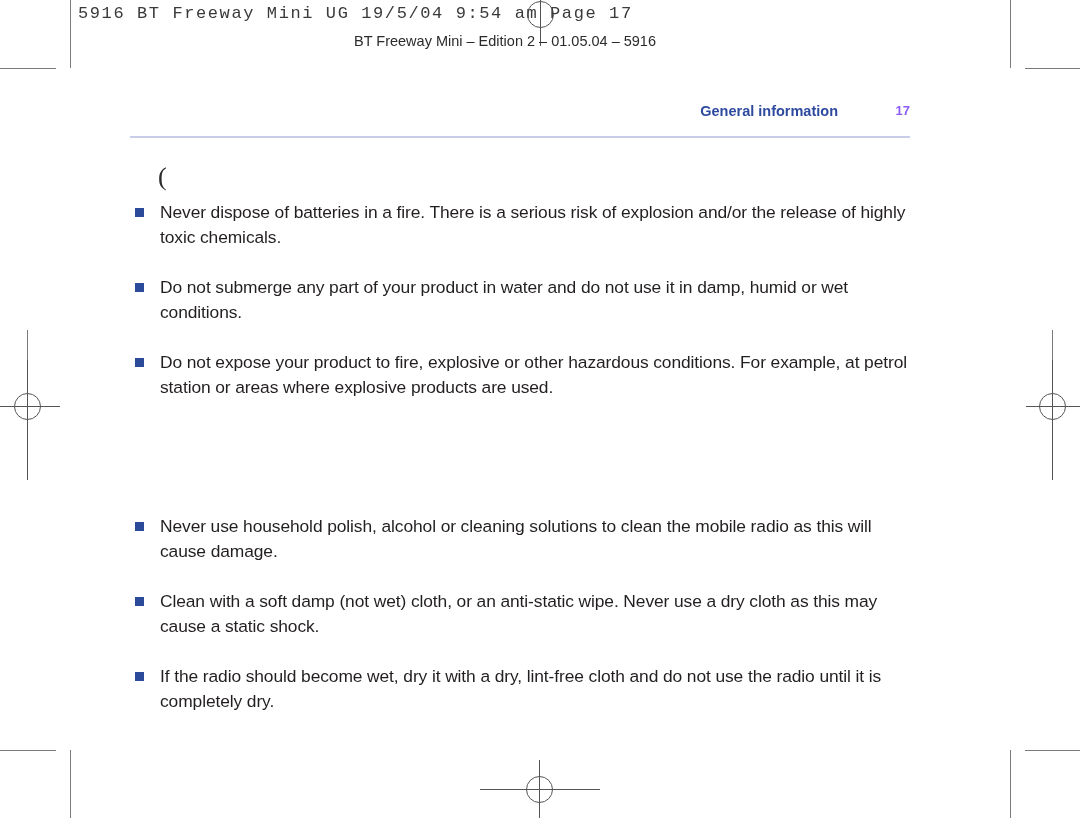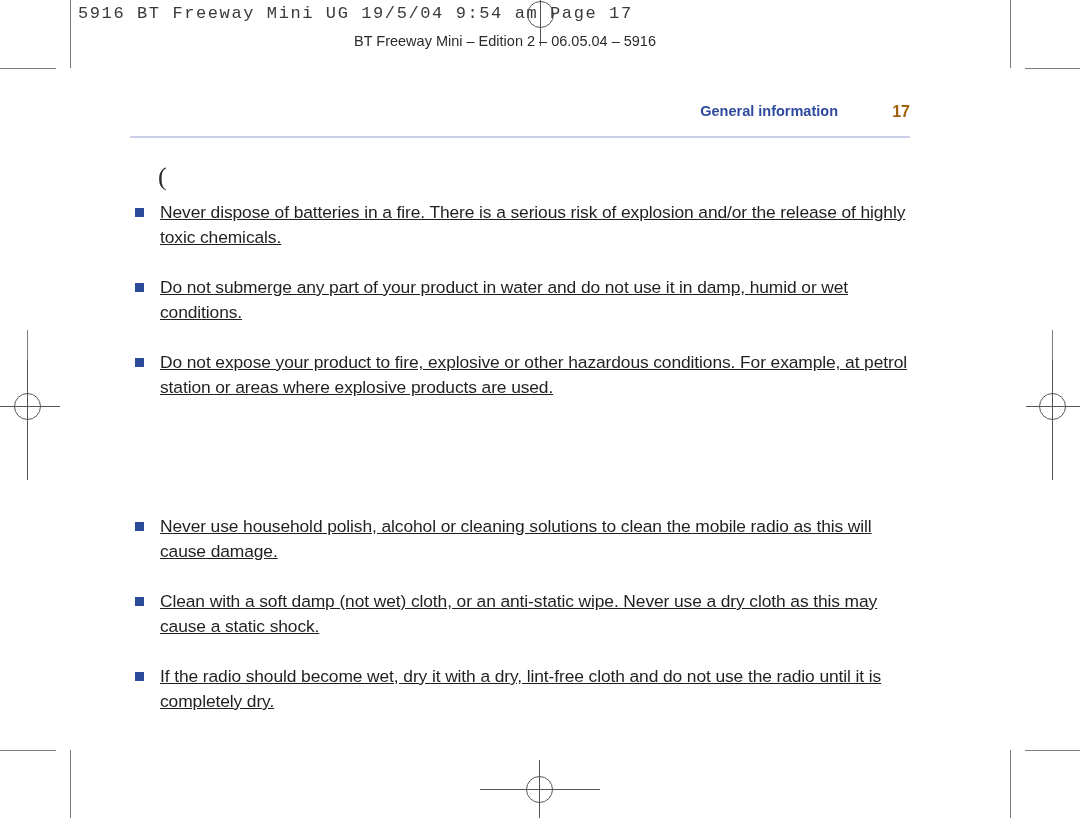--- a/index.html
+++ b/index.html
@@ -94,22 +94,22 @@
     right: 72px;
     top: 0;
     font-size: 14.5px;
     color: #2e4a9e;
     white-space: nowrap;
   }
   .running-head .folio {
     position: absolute;
     right: 0;
     top: 0;
-    font-size: 16px;
-    color: #a16207;
+    font-size: 13px;
+    color: #8b5cf6;
   }
   .head-rule {
     position: absolute;
     left: 130px;
     top: 136px;
     width: 780px;
     height: 2px;
     background: #c9cde8;
   }
 
@@ -131,21 +131,20 @@
   .block-bottom { top: 514px; }
 
   .bullet-item {
     position: relative;
     padding-left: 30px;
     margin-bottom: 25px;
     font-size: 17.4px;
     line-height: 25px;
     color: #231f20;
     letter-spacing: -0.1px;
-    text-decoration: underline;
   }
   .bullet-item:last-child { margin-bottom: 0; margin-top: 20px; }
   .bullet-marker {
     position: absolute;
     left: 5px;
     top: 8px;
     width: 9px;
     height: 9px;
     background: #2c4a9a;
   }
@@ -189,21 +188,21 @@
 
   <div class="reg" style="left:480px; top:748px; width:120px; height:70px;">
     <div class="cross-v" style="left:59px; top:12px; height:58px;"></div>
     <div class="cross-h" style="left:0px; top:41px; width:120px;"></div>
     <div class="circle" style="left:46px; top:28px; width:27px; height:27px;"></div>
   </div>
 </div>
 
 <div class="prepress">
   <div class="prepress-jobline">5916 BT Freeway Mini UG  19/5/04  9:54 am  Page 17</div>
-  <div class="prepress-edition">BT Freeway Mini – Edition 2 – 06.05.04 – 5916</div>
+  <div class="prepress-edition">BT Freeway Mini – Edition 2 – 01.05.04 – 5916</div>
 </div>
 
 <div class="page">
 
   <div class="running-head">
     <span class="section">General information</span>
     <span class="folio">17</span>
   </div>
 
   <div class="head-rule"></div>

